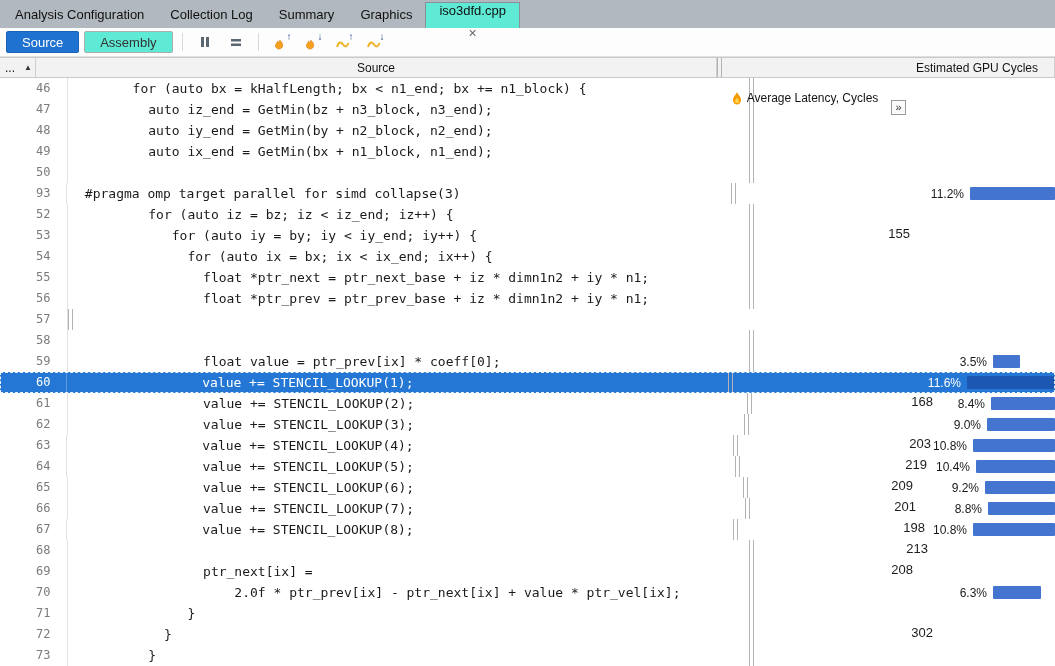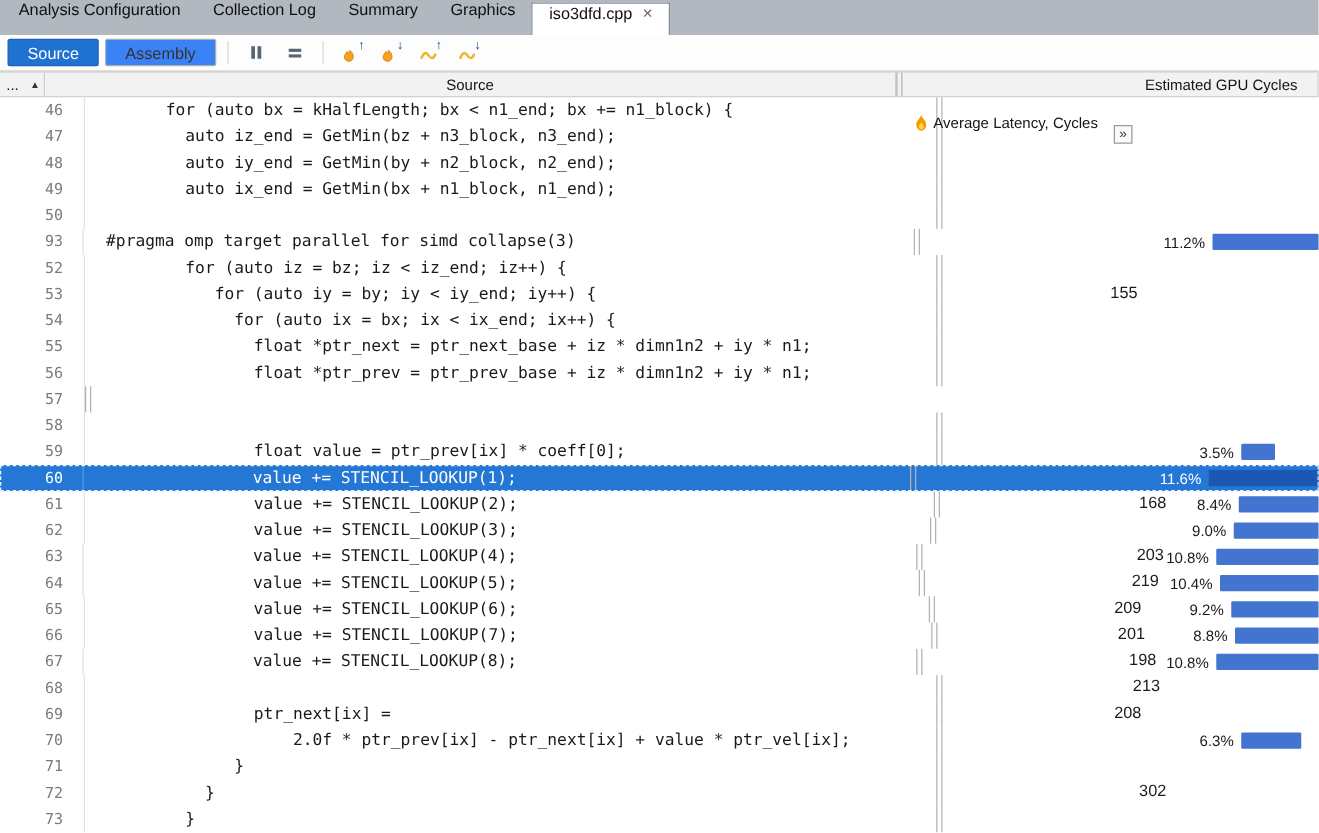--- a/index.html
+++ b/index.html
@@ -1,30 +1,30 @@
 <!DOCTYPE html>
 <html><head>
 <meta charset="utf-8">
 <style>
   * { margin:0; padding:0; box-sizing:border-box; }
   html,body { width:1055px; height:666px; overflow:hidden; background:#fff;
               font-family:"Liberation Sans", sans-serif; font-size:12px; color:#1c1c1c; }
 
   
   .tabbar { height:28px; background:#b2b8bf; display:flex; align-items:stretch; padding-left:2px; }
-  .tab { display:flex; gap:8px; padding:0 13px; font-size:13px; color:#101010; cursor:default; }
-  .tab.active { background:#ffffff; border:1px solid #8a9098; border-bottom:none; margin-top:2px; }
+  .tab { display:flex; align-items:center; gap:8px; padding:0 13px; font-size:13px; color:#101010; cursor:default; }
+  .tab.active { background:#5eead4; border:1px solid #8a9098; border-bottom:none; margin-top:2px;flex-direction:column; }
   .tab-close { color:#666; font-size:14px; line-height:14px; }
 
   
   .toolbar { height:29px; background:#fdfdfd; border-bottom:1px solid #e0e0e0;
              display:flex; align-items:center; padding:0 6px; gap:5px; }
   .btn { height:22px; padding:0 15px; font-size:13px; font-family:inherit; border-radius:2px; cursor:default; }
   .btn.primary { background:#1f72cf; color:#fff; border:1px solid #1a62b3; }
-  .btn.secondary { background:#3b82f6; color:#333; border:1px solid #aeaeae; }
+  .btn.secondary { background:#5eead4; color:#333; border:1px solid #aeaeae; }
   .sep { width:1px; height:18px; background:#d8d8d8; margin:0 4px; }
   .iconbtn { width:26px; height:22px; background:transparent; border:1px solid transparent;
              display:flex; align-items:center; justify-content:center; position:relative; }
   .iconbtn .arrow { position:absolute; top:-1px; right:1px; font-size:10px; color:#16427e; font-weight:bold; }
 
   
   .grid { width:1055px; }
   .thead { display:flex; height:21px; background:#f2f2f2; border-top:1px solid #c9c9c9;
            border-bottom:1px solid #c9c9c9; font-size:12px; color:#141414; }
   .thead .cell { border-right:1px solid #cfcfcf; display:flex; align-items:center; }

